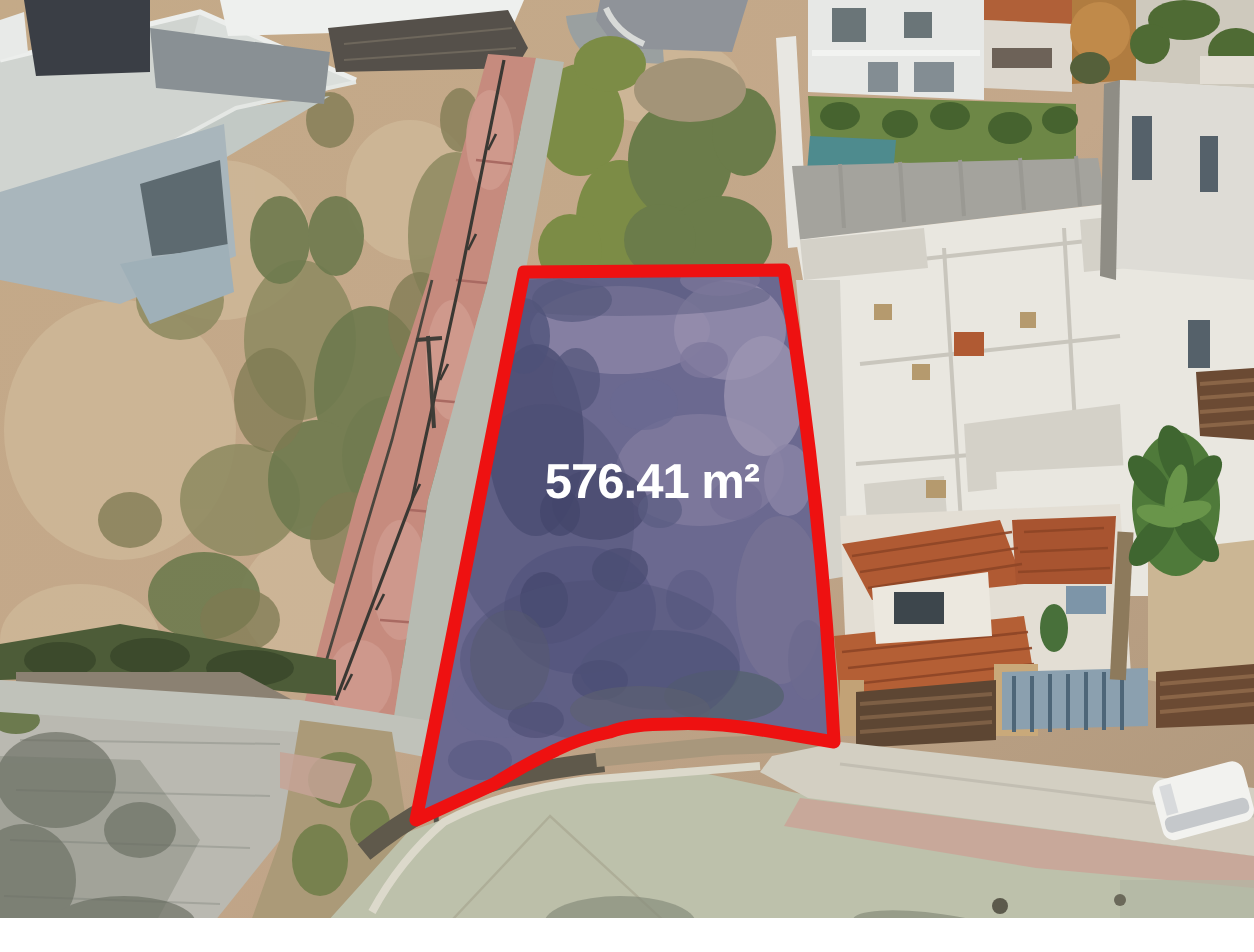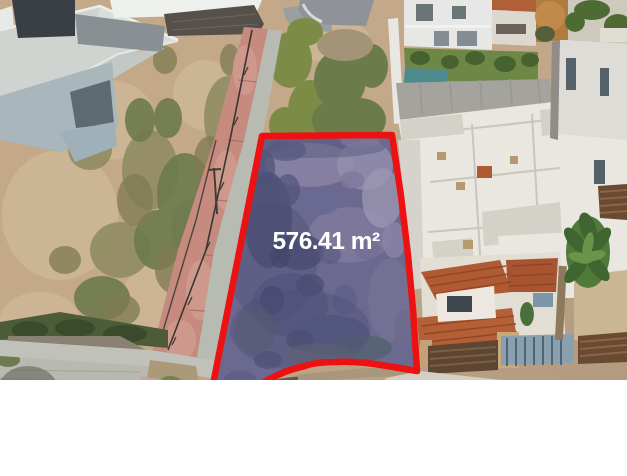--- a/index.html
+++ b/index.html
@@ -1,16 +1,16 @@
 <!DOCTYPE html>
 <html><head>
 <meta charset="utf-8">
 <style>
 html,body{margin:0;padding:0;}
-#stage{width:627px;height:380px;position:relative;overflow:hidden;font-family:"Liberation Sans",sans-serif;}
+#stage{width:627px;height:459px;position:relative;overflow:hidden;font-family:"Liberation Sans",sans-serif;}
 </style>
 </head>
 <body>
 <div id="stage">
 <svg width="627" height="476" viewBox="0 0 627 476">
 <defs>
 <linearGradient id="sandg" x1="0" y1="0" x2="1" y2="1">
 <stop offset="0" stop-color="#c4aa88"></stop>
 <stop offset="0.5" stop-color="#c3a78a"></stop>
 <stop offset="1" stop-color="#ae977c"></stop>

